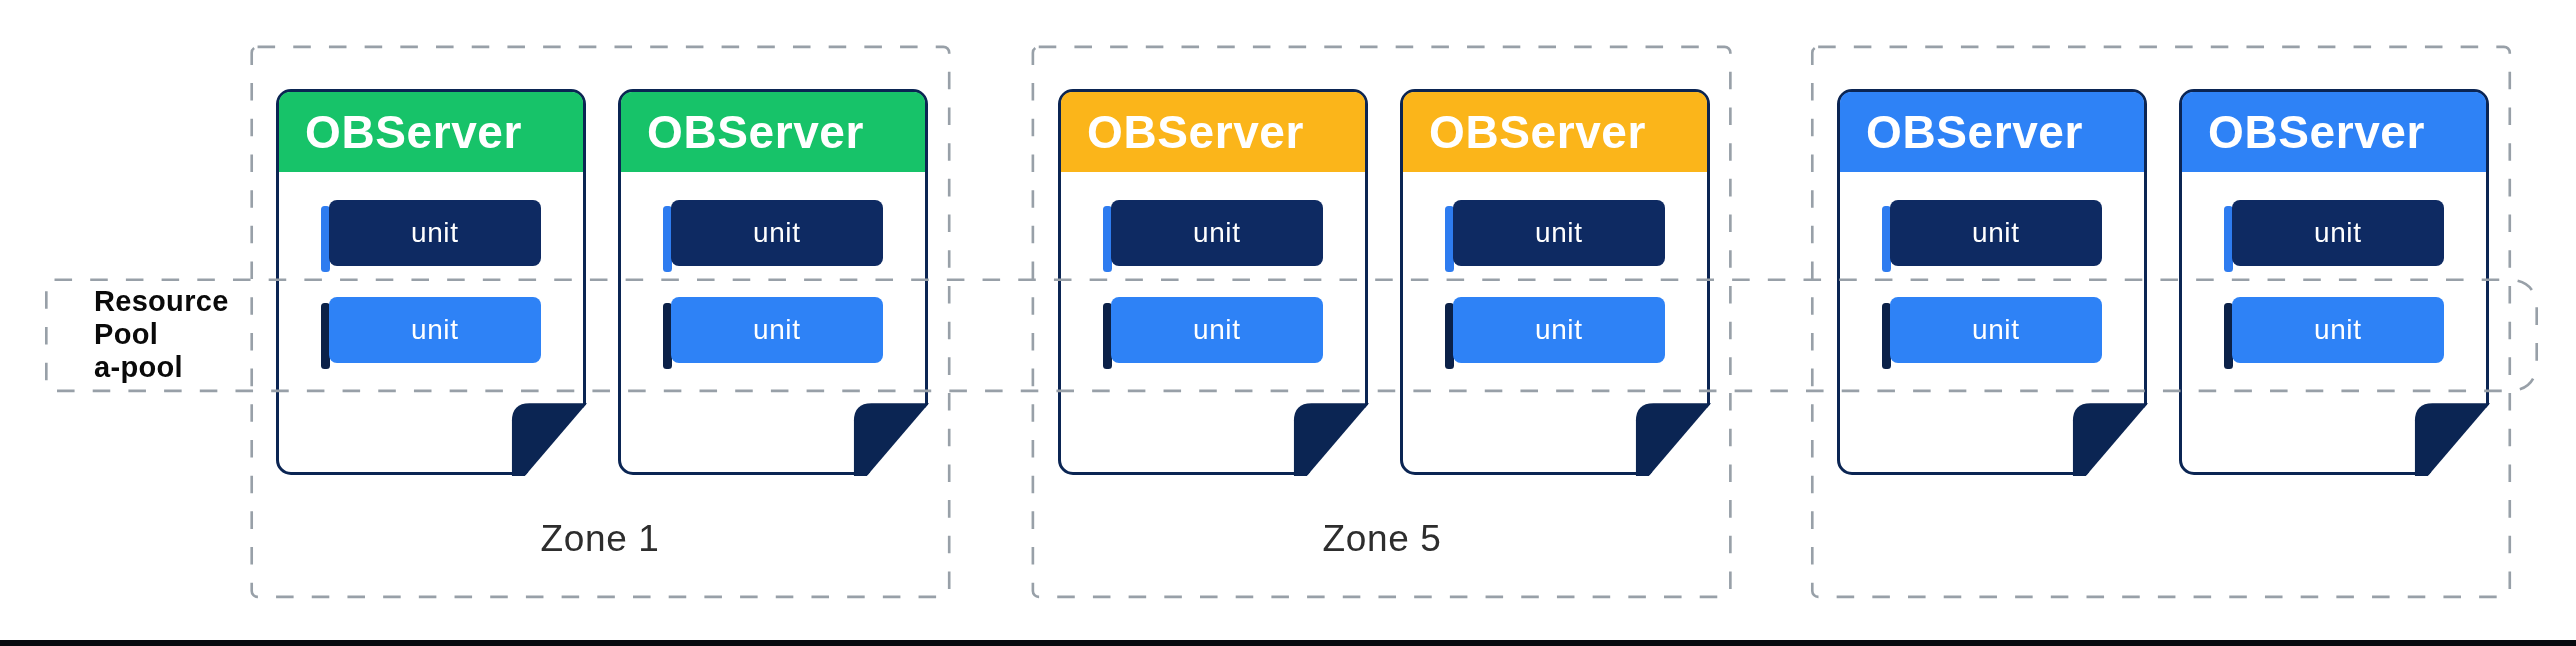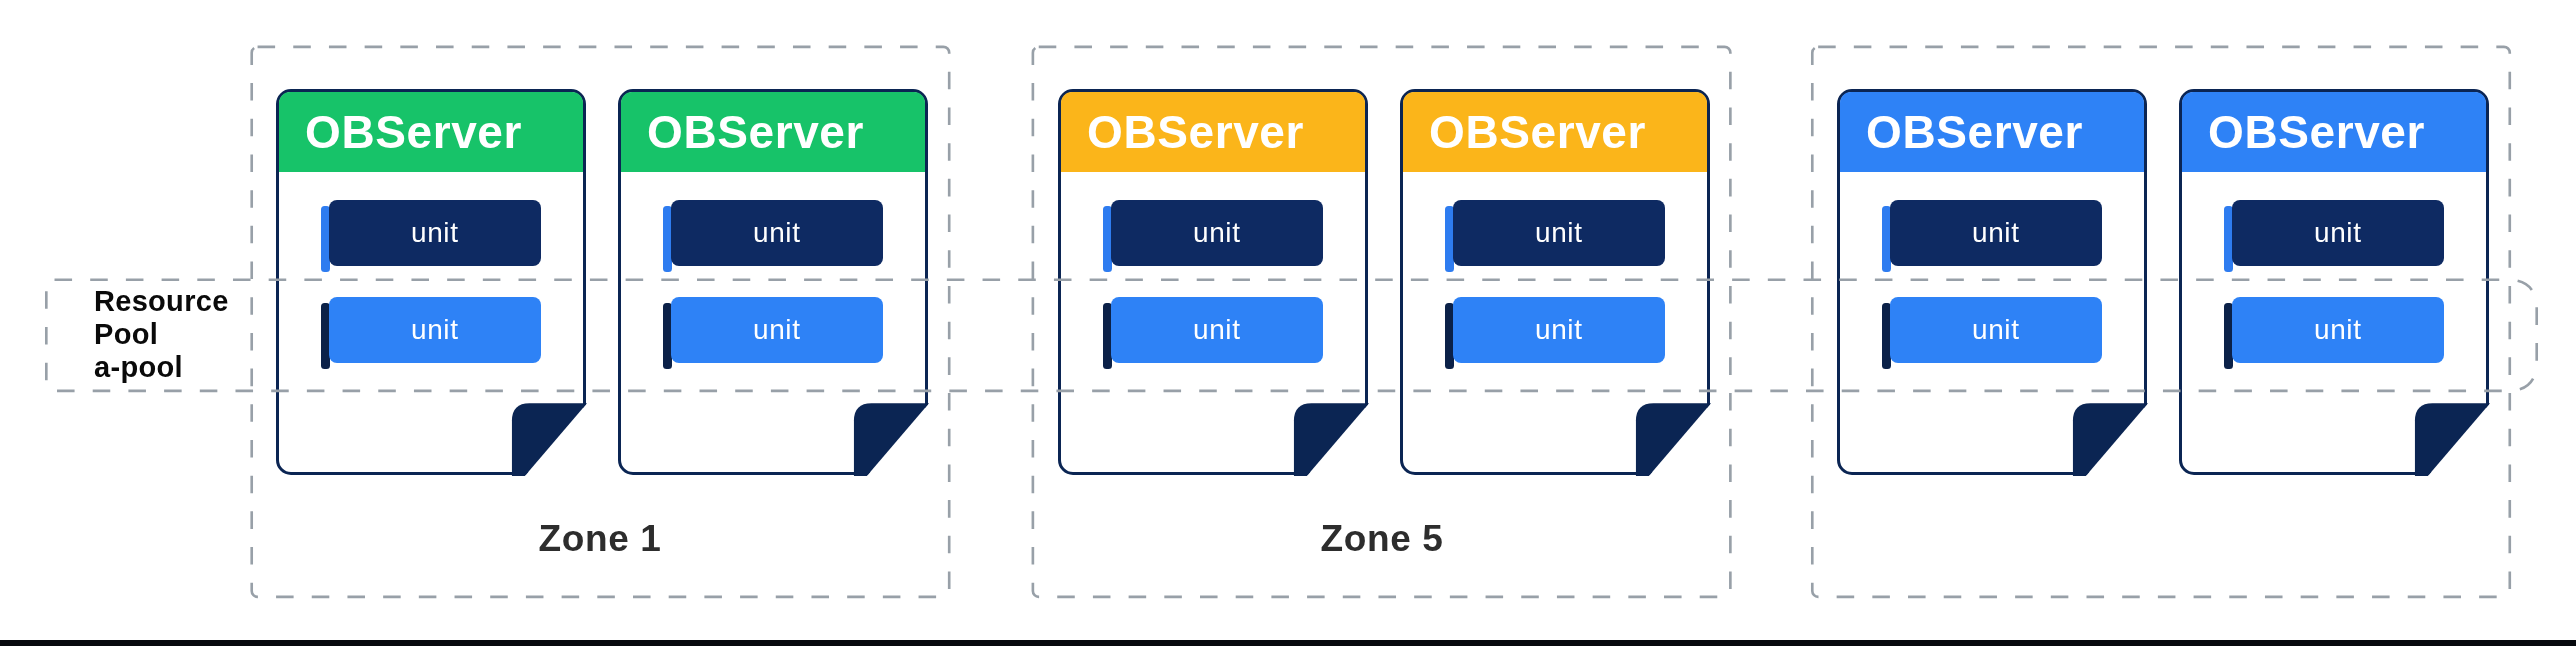--- a/index.html
+++ b/index.html
@@ -4,21 +4,21 @@
 <style>
   html,body{margin:0;padding:0;background:#ffffff;}
   .canvas{
     position:relative;width:2576px;height:646px;background:#ffffff;overflow:hidden;
     font-family:"Liberation Sans","DejaVu Sans",sans-serif;
   }
   
   .zone{position:absolute;top:46px;width:700px;height:553px;}
   .zone-label{
     position:absolute;top:472px;left:0;width:100%;text-align:center;
-    font-size:37px;font-weight:700;letter-spacing:0.6px;color:var(--zone-label);
+    font-size:37px;font-weight:400;letter-spacing:0.6px;color:var(--zone-label);
   }
   
   .card{
     position:absolute;top:43px;width:310px;height:386px;box-sizing:border-box;
     background:#ffffff;border:3.5px solid var(--border);border-radius:15px;
   }
   .card-header{
     height:80px;border-radius:11px 11px 0 0;display:flex;align-items:center;
     padding-left:26px;color:#ffffff;font-size:46px;font-weight:700;letter-spacing:0.6px;
   }

